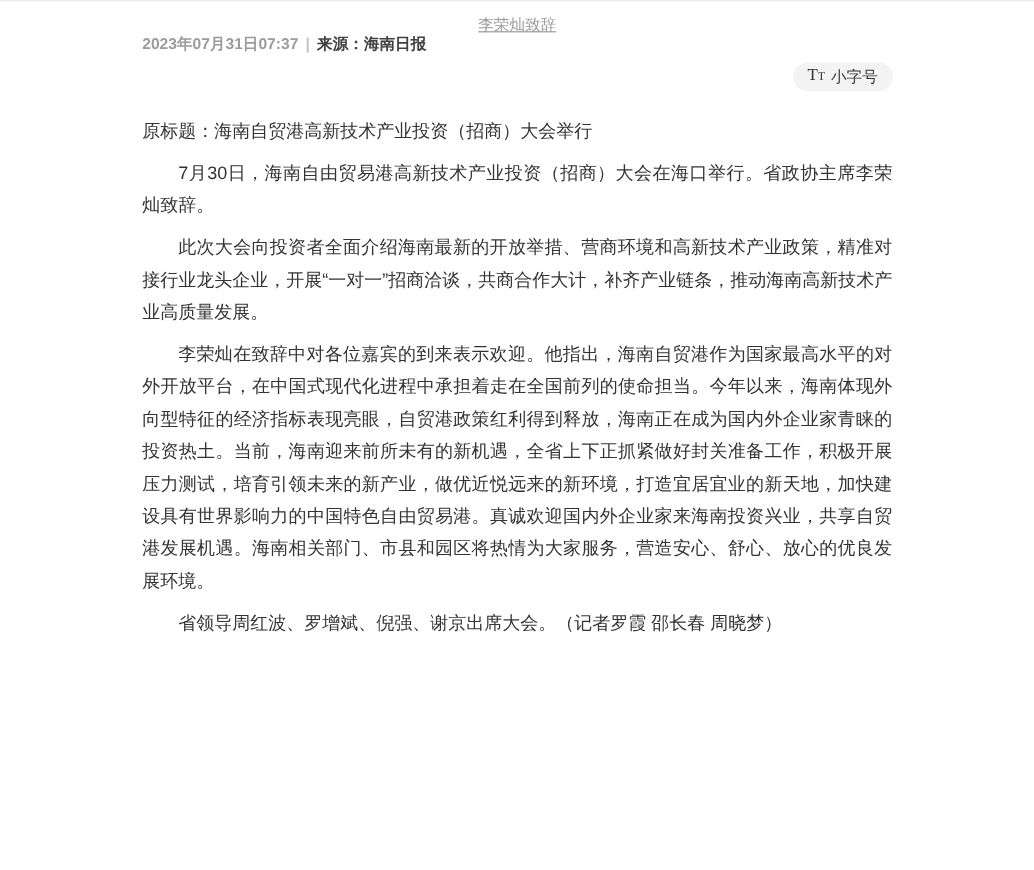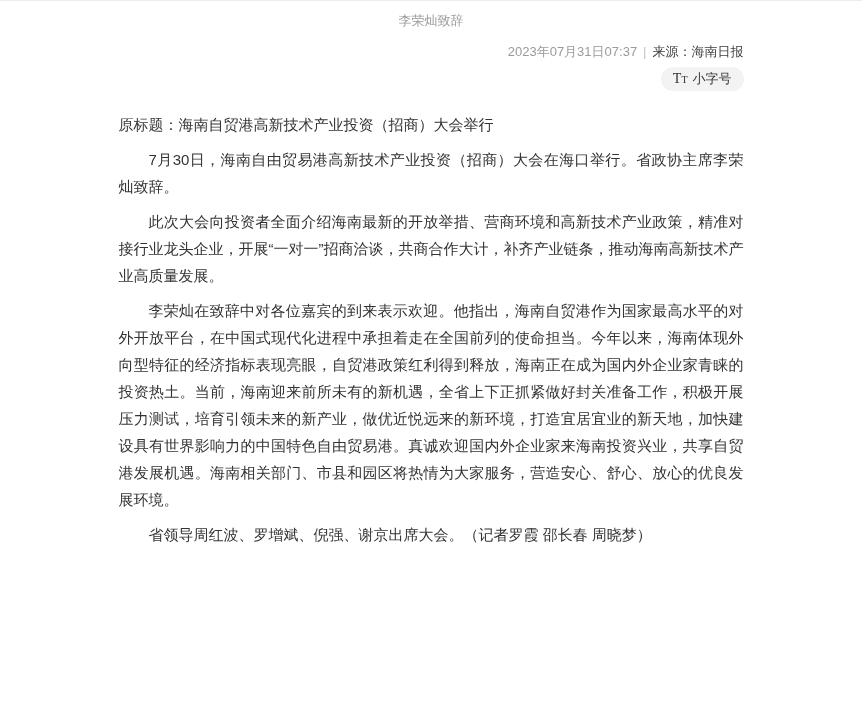--- a/index.html
+++ b/index.html
@@ -46,27 +46,28 @@
     text-align: center;
     margin: 26px 0 0 0;
     line-height: 36px;
   }
   .article-subtitle {
     text-align: center;
     color: #9b9b9b;
     font-size: 13px;
     margin-top: 12px;
     line-height: 16px;
+    text-decoration: underline;
   }
   .article-meta {
-    text-align: right;
+    text-align: left;
     font-size: 13px;
     color: #9b9b9b;
-    margin-top: 15px;
     line-height: 16px;
+    font-weight: bold;
   }
   .article-meta .meta-sep { margin: 0 6px; color: #c3c3c3; }
   .article-meta .source-label { color: #404040; }
   .article-meta a.source-link {
     color: #404040;
     text-decoration: none;
     cursor: pointer;
   }
   .toolbar {
     margin-top: 7px;

